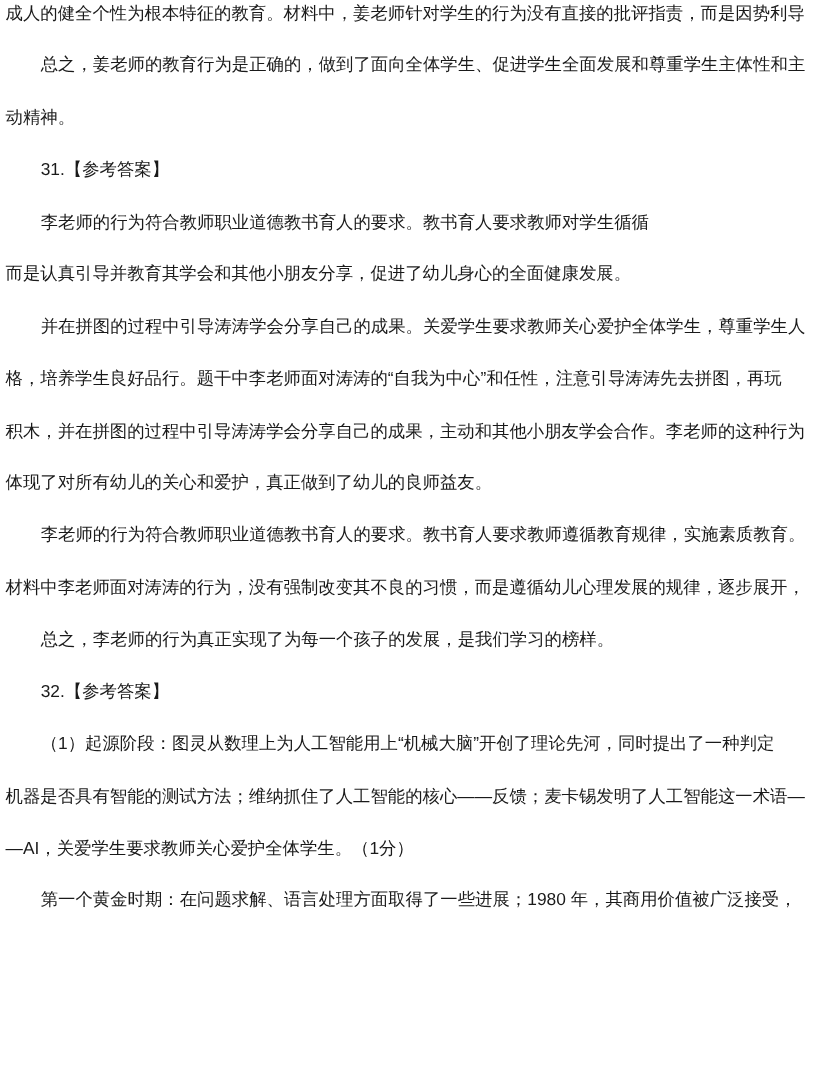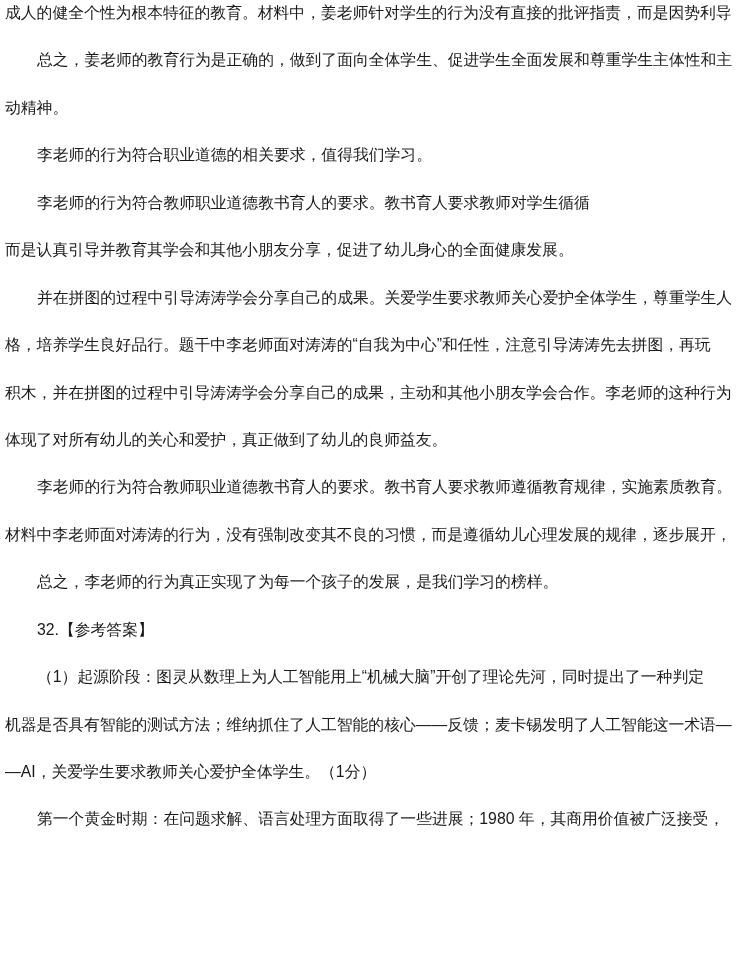--- a/index.html
+++ b/index.html
@@ -34,21 +34,21 @@
   }
 </style>
 </head>
 <body>
 
 <div class="page">
   <div class="doc">
     <div class="line">成人的健全个性为根本特征的教育。材料中，姜老师针对学生的行为没有直接的批评指责，而是因势利导</div>
     <div class="line indent">总之，姜老师的教育行为是正确的，做到了面向全体学生、促进学生全面发展和尊重学生主体性和主</div>
     <div class="line">动精神。</div>
-    <div class="line indent">李老师的行为符合职业道德的相关要求，值得我们学习。</div>
+    <div class="line indent">31.【参考答案】</div>
     <div class="line indent">李老师的行为符合教师职业道德教书育人的要求。教书育人要求教师对学生循循</div>
     <div class="line">而是认真引导并教育其学会和其他小朋友分享，促进了幼儿身心的全面健康发展。</div>
     <div class="line indent">并在拼图的过程中引导涛涛学会分享自己的成果。关爱学生要求教师关心爱护全体学生，尊重学生人</div>
     <div class="line">格，培养学生良好品行。题干中李老师面对涛涛的“自我为中心”和任性，注意引导涛涛先去拼图，再玩</div>
     <div class="line">积木，并在拼图的过程中引导涛涛学会分享自己的成果，主动和其他小朋友学会合作。李老师的这种行为</div>
     <div class="line">体现了对所有幼儿的关心和爱护，真正做到了幼儿的良师益友。</div>
     <div class="line indent">李老师的行为符合教师职业道德教书育人的要求。教书育人要求教师遵循教育规律，实施素质教育。</div>
     <div class="line">材料中李老师面对涛涛的行为，没有强制改变其不良的习惯，而是遵循幼儿心理发展的规律，逐步展开，</div>
     <div class="line indent">总之，李老师的行为真正实现了为每一个孩子的发展，是我们学习的榜样。</div>
     <div class="line indent">32.【参考答案】</div>

